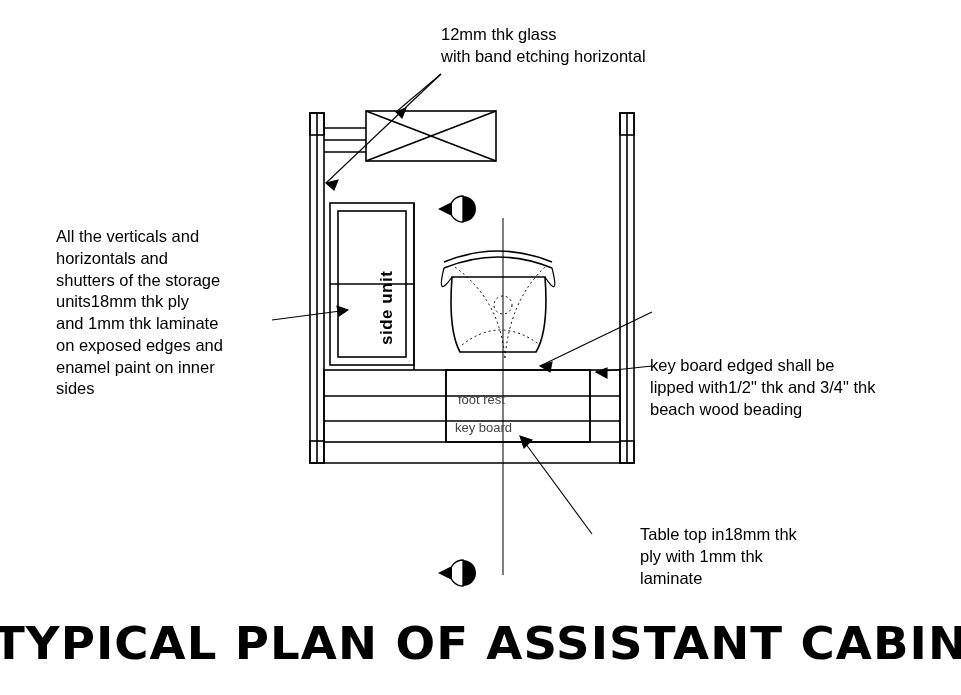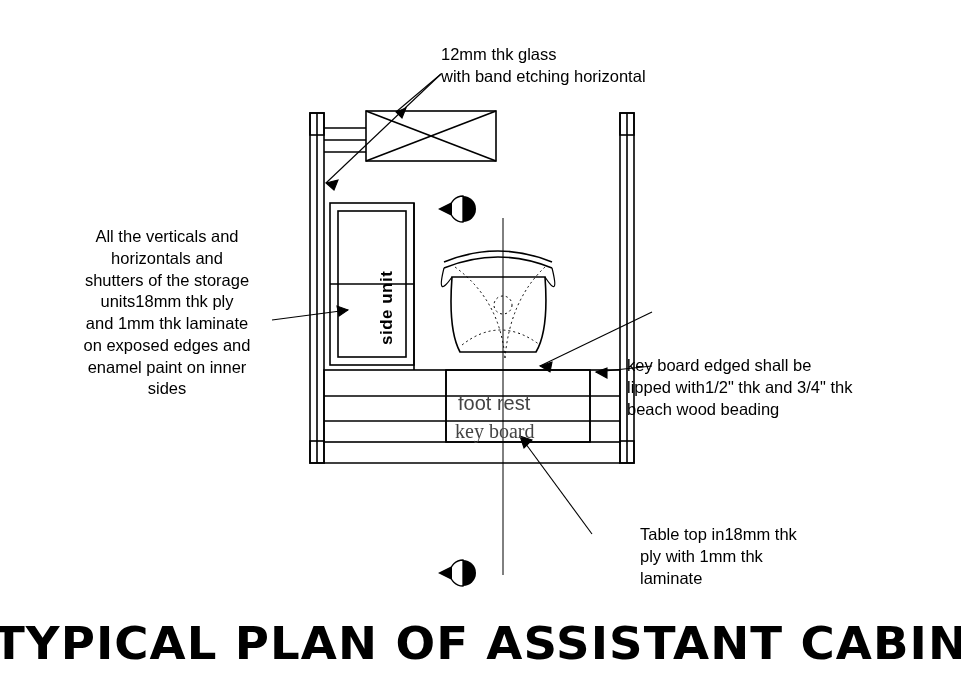--- a/index.html
+++ b/index.html
@@ -21,21 +21,21 @@
     position: absolute;
     font-size: 16.5px;
     line-height: 1.32;
     color: #000000;
     white-space: pre-line;
   }
   .note-right {
     text-align: left;
   }
   .note-left {
-    text-align: center;
+    text-align: left;
   }
   .title {
     position: absolute;
     left: 0;
     right: 0;
     bottom: 26px;
     text-align: center;
     font-family: "DejaVu Sans", sans-serif;
     font-size: 44px;
     font-weight: 700;
@@ -48,21 +48,21 @@
     font-size: 17px;
     font-weight: 700;
     color: #000000;
     transform: rotate(-90deg);
     transform-origin: left top;
     white-space: nowrap;
     letter-spacing: 0.5px;
   }
   .dwg-label {
     position: absolute;
-    font-size: 20px;
+    font-size: 13px;
     color: #444444;
     white-space: nowrap;
   }
   svg.overlay {
     position: absolute;
     left: 0;
     top: 0;
     width: 961px;
     height: 695px;
   }
@@ -161,36 +161,36 @@
       <path d="M 596 372 L 607 368 L 607 378 Z"></path>
 
       <path d="M 592 534 L 520 436" fill="none"></path>
       <path d="M 520 436 L 524 448 L 532 440 Z"></path>
     </g>
   </svg>
 
   <div class="vlabel" style="left:377px; top:345px;">side unit</div>
 
   <div class="dwg-label" style="left:458px; top:392px;">foot rest</div>
-  <div class="dwg-label" style="left:455px; top:420px;font-family:Liberation Serif, serif;">key board</div>
+  <div class="dwg-label" style="left:455px; top:420px;">key board</div>
 
-  <div class="note note-right" style="left:441px; top:44px; width:330px;">12mm thk glass
+  <div class="note note-right" style="left:441px; top:24px; width:330px;">12mm thk glass
 with band etching horizontal</div>
 
   <div class="note note-left" style="left:56px; top:226px; width:222px;">All the verticals and
 horizontals and
 shutters of the storage
 units18mm thk ply
 and 1mm thk laminate
 on exposed edges and
 enamel paint on inner
 sides</div>
 
 
-  <div class="note note-right" style="left:627px; top:355px; width:250px;">key board edged shall be
+  <div class="note note-right" style="left:650px; top:355px; width:250px;">key board edged shall be
 lipped with1/2" thk and 3/4" thk
 beach wood beading</div>
 
   <div class="note note-right" style="left:596px; top:524px; width:250px;margin-left:44px;">Table top in18mm thk
 ply with 1mm thk
 laminate</div>
 
   <div class="title">TYPICAL PLAN OF ASSISTANT CABIN</div>
 
 </div>

